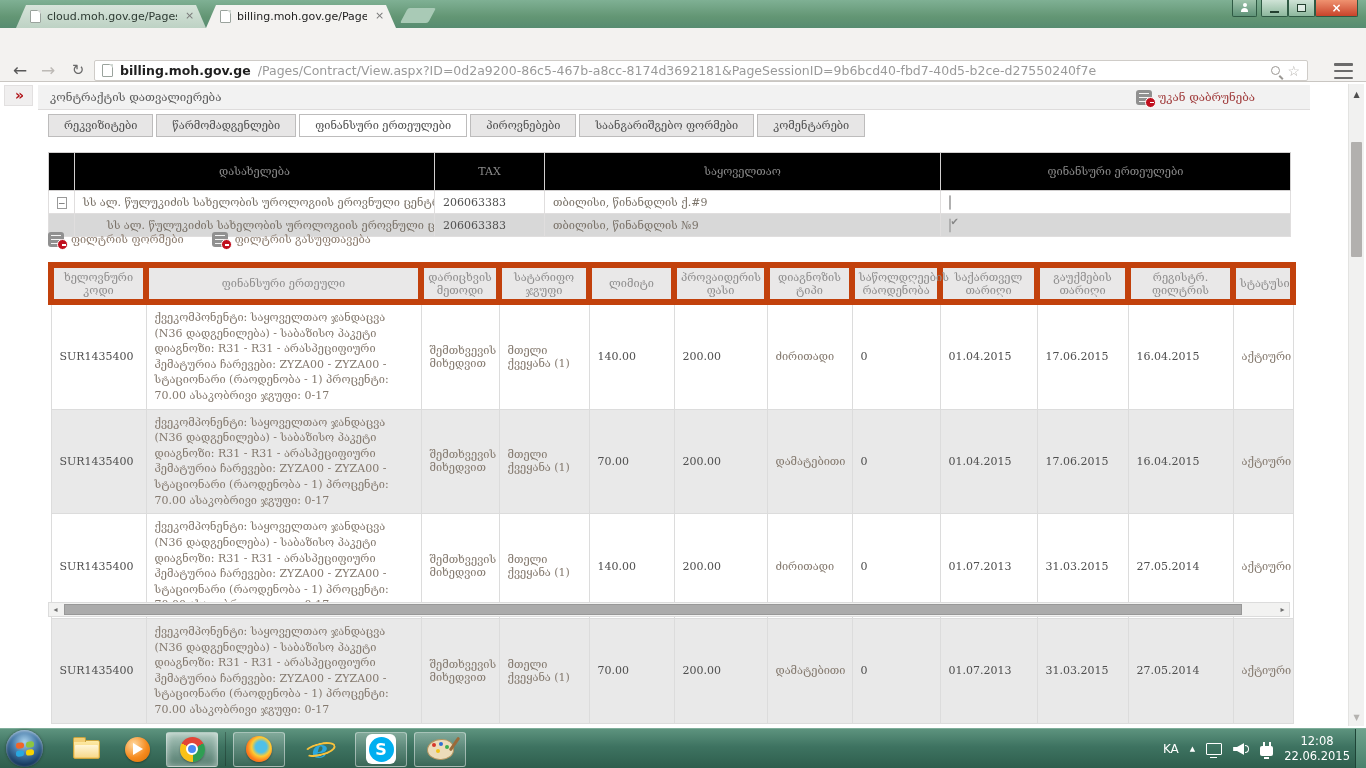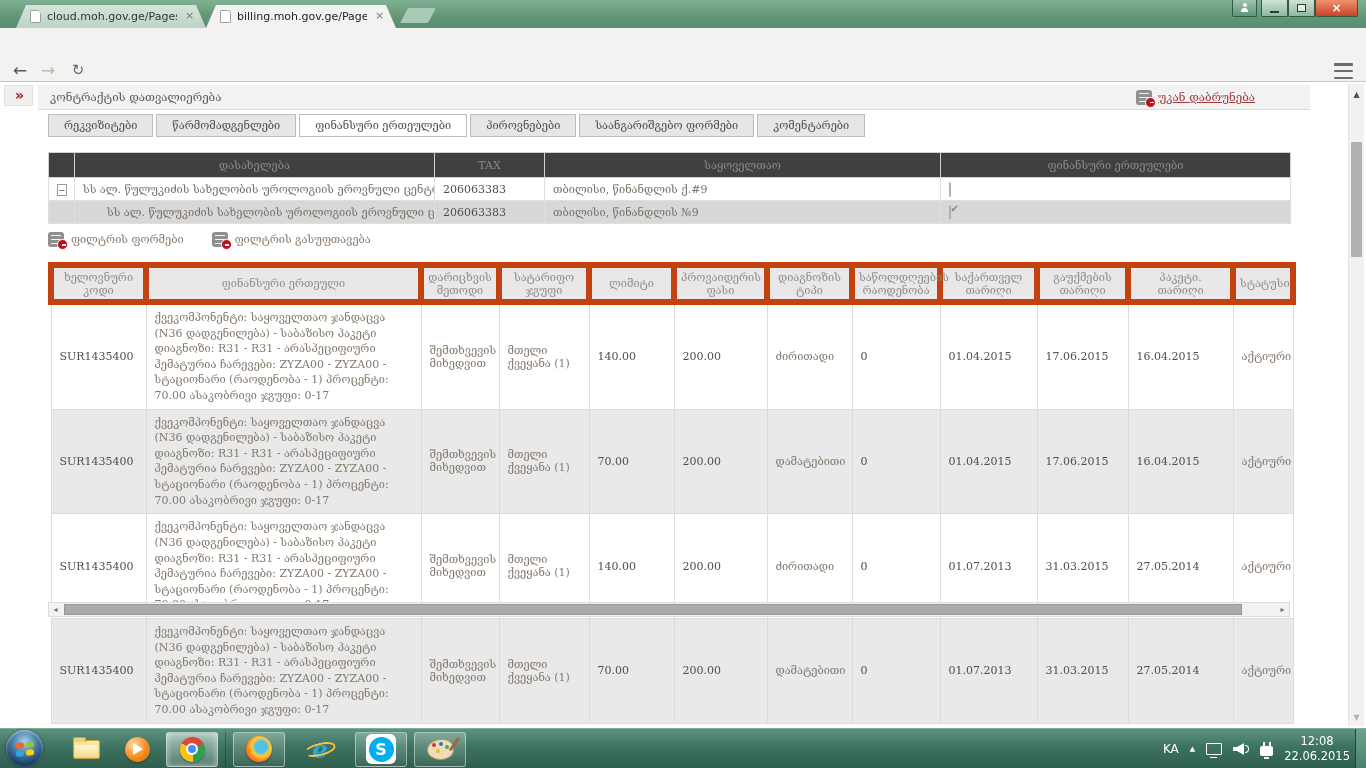--- a/index.html
+++ b/index.html
@@ -80,36 +80,36 @@
   
   .content { position:absolute; top:82px; left:0; width:1366px; height:646px; background:#fff;
     font-family:"DejaVu Serif","DejaVu Sans",serif; }
   .expander { position:absolute; left:4px; top:3px; width:29px; height:21px; background:#f0efef; border:1px solid #e2e0e0;
     color:#b01217; font-weight:bold; font-size:14px; line-height:19px; text-align:center; letter-spacing:-2px;
     font-family:"DejaVu Sans",sans-serif; }
   .expander::before { content:"»"; }
   .titlebar { position:absolute; left:38px; top:3px; width:1272px; height:25px; background:#f2f2f2;
     border-bottom:1px solid #dedcdc; display:flex; align-items:center; padding:0 55px 0 12px;
     font-size:11.5px; color:#5a5a5a; }
-  .back-btn { margin-left:auto; display:flex; align-items:center; gap:6px; color:#a03c3c;text-decoration:underline; }
+  .back-btn { margin-left:auto; display:flex; align-items:center; gap:6px; color:#a03c3c; }
   .ficon { width:16px; height:15px; background:#909090; border-radius:3px; position:relative; flex:none;
     background-image:repeating-linear-gradient(180deg, rgba(255,255,255,.9) 0 1.5px, transparent 1.5px 4px);
     background-size:10px 10px; background-position:3px 3px; background-repeat:no-repeat; }
   .ficon::after { content:""; position:absolute; right:-4px; bottom:-3px; width:9px; height:9px; background:#c00f1e;
     border-radius:50%; border:1px solid #fff; }
   .ficon.badge-minus::before { content:""; position:absolute; right:-1.5px; bottom:1.5px; width:4px; height:1.5px; background:#fff; z-index:2; }
 
   .page-tabs { position:absolute; left:48px; top:32px; display:flex; }
   .ptab { height:23px; line-height:21px; padding:0 15px; background:#e7e6e6; border:1px solid #bdbcbc;
     margin-right:3px; font-size:11px; color:#4f4f4f; white-space:nowrap; }
   .ptab.active { background:#fff; }
 
   table { border-collapse:collapse; table-layout:fixed; }
   .t1 { position:absolute; left:48px; top:70px; width:1242px; font-size:11px; }
-  .t1 th { background:#404040; border:1px solid #d2d0d0; height:25px; color:#8a8a8a; font-weight:normal; padding:0 6px; }
+  .t1 th { background:#000000; border:1px solid #d2d0d0; height:38px; color:#8a8a8a; font-weight:normal; padding:0 6px; }
   .t1 td { border:1px solid #e0dede; height:23px; padding:0 8px; color:#7a7268; white-space:nowrap; overflow:hidden; }
   .t1 td.num { color:#4f4f4f; }
   .t1 tr.sel td { background:#d8d8d8; }
   .t1 td.indent { padding-left:32px; }
   .exp-box { width:11px; height:11px; border:1px solid #9a9a9a; background:#fff; margin:0 auto;
     text-align:center; line-height:8px; font-size:9px; color:#555; }
   .exp-box::before { content:"−"; }
   .cb { width:12px; height:12px; border:1px solid #b0b0b0; background:#fbfbfb; border-radius:2px; margin:0 auto; position:relative; }
   .cb.checked::after { content:"✔"; position:absolute; left:0.5px; top:-2.5px; font-size:10px; color:#868686; }
 
@@ -224,20 +224,27 @@
   <div class="wc-btn wc-max">
       <span class="max-g"></span>
     </div>
   <div class="wc-btn wc-close close-g"></div>
 </div>
 
 <div class="chrome-bg">
   <div class="nav-ic nav-back">←</div>
   <div class="nav-ic nav-fwd">→</div>
   <div class="nav-ic nav-reload">↻</div>
+  <div class="urlbar">
+    <span class="doc-ic"></span>
+    <span class="url-host">billing.moh.gov.ge</span>
+    <span class="url-rest">/Pages/Contract/View.aspx?ID=0d2a9200-86c5-467b-a8cc-8174d3692181&amp;PageSessionID=9b6bcd40-fbd7-40d5-b2ce-d27550240f7e</span>
+    <span class="mag"></span>
+    <span class="star"></span>
+  </div>
   <div class="menu-btn">
       <i></i>
       <i></i>
       <i></i>
     </div>
   <div class="bookmarks">
     <span class="bm">
       <span class="grid9">
           <i></i>
           <i></i>
@@ -370,21 +377,21 @@
       <th>ხელოვნური კოდი</th>
       <th>ფინანსური ერთეული</th>
       <th>დარიცხვის მეთოდი</th>
       <th>სატარიფო ჯგუფი</th>
       <th>ლიმიტი</th>
       <th>პროვაიდერის ფასი</th>
       <th>დიაგნოზის ტიპი</th>
       <th>საწოლდღეების რაოდენობა</th>
       <th>საქართველ თარიღი</th>
       <th>გაუქმების თარიღი</th>
-      <th>პაკეტი. თარიღი</th>
+      <th>რეგისტრ. ფილტრის</th>
       <th>სტატუსი</th>
     </tr>
     <tr class="r">
       <td>SUR1435400</td>
       <td class="unit">ქვეკომპონენტი: საყოველთაო ჯანდაცვა (N36 დადგენილება) - საბაზისო პაკეტი დიაგნოზი: R31 - R31 - არასპეციფიური ჰემატურია ჩარევები: ZYZA00 - ZYZA00 - სტაციონარი (რაოდენობა - 1) პროცენტი: 70.00 ასაკობრივი ჯგუფი: 0-17</td>
       <td class="geo">შემთხვევის მიხედვით</td>
       <td class="geo">მთელი ქვეყანა (1)</td>
       <td>140.00</td>
       <td>200.00</td>
       <td class="geo">ძირითადი</td>

